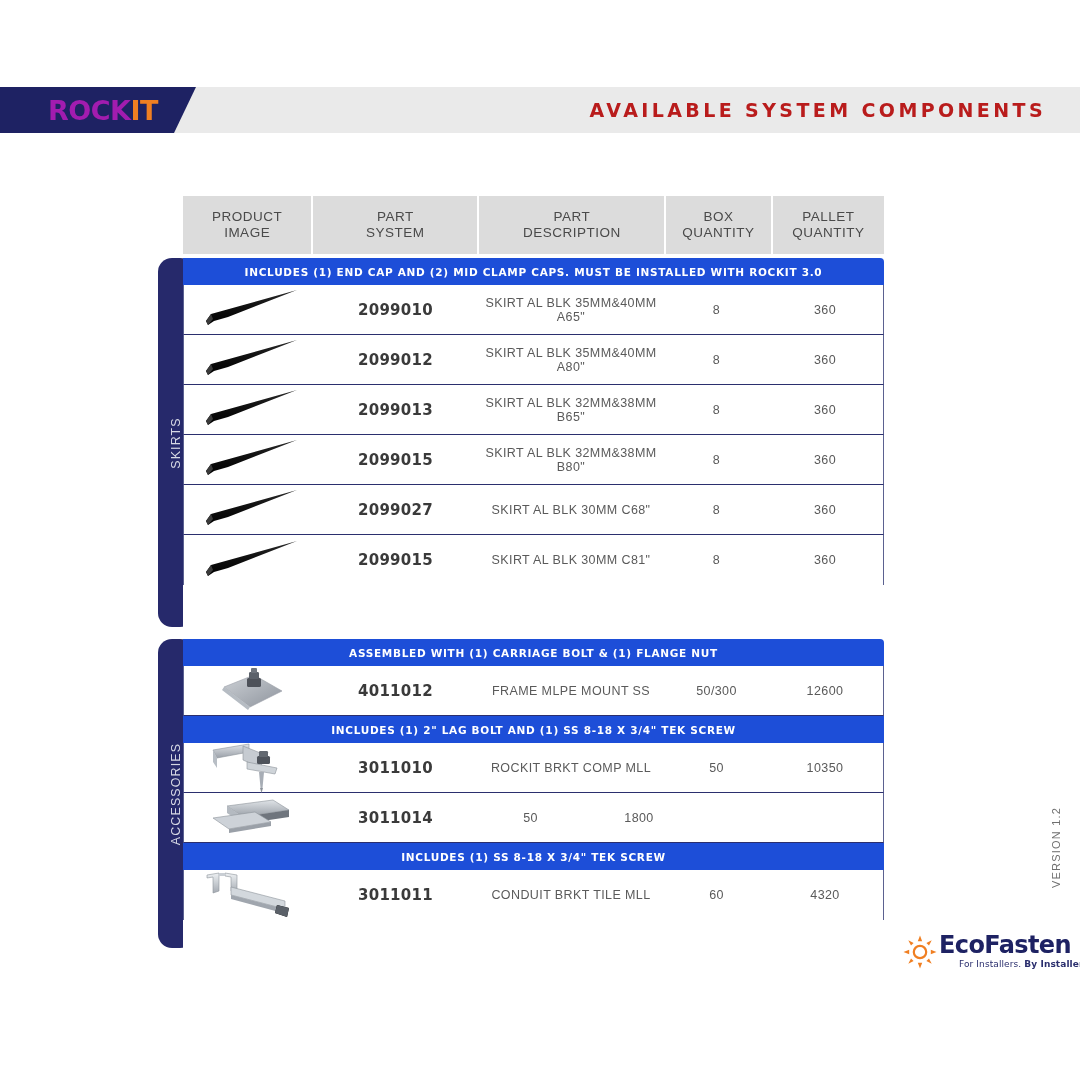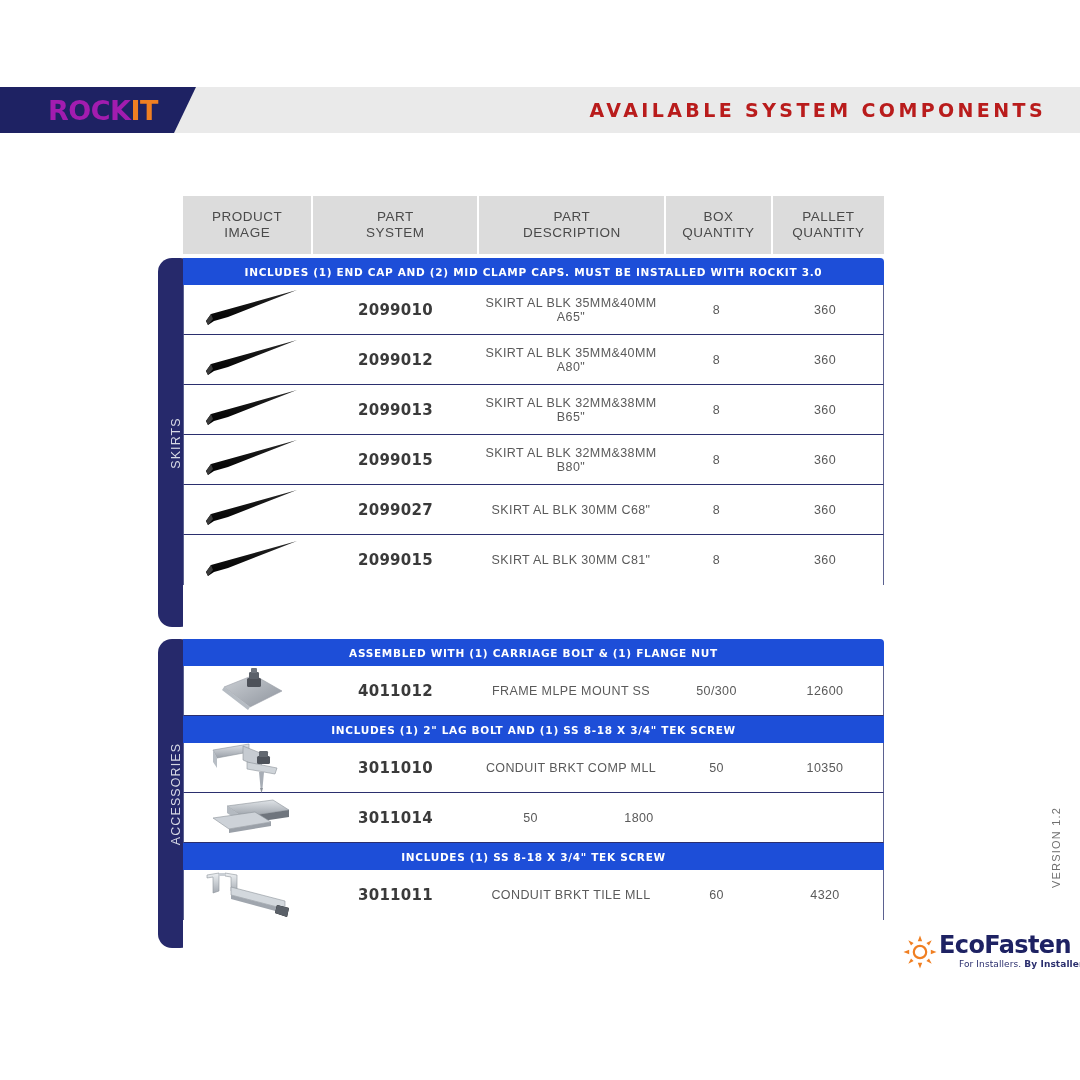--- a/index.html
+++ b/index.html
@@ -483,21 +483,21 @@
                     <path d="M40 8 L60 16 L58 30 L40 22 Z" fill="#c6cbd1" stroke="#8d939b" stroke-width="0.6"></path>
                     <path d="M44 24 L74 30 L72 36 L44 31 Z" fill="#cfd4d9" stroke="#8d939b" stroke-width="0.6"></path>
                     <rect x="54" y="18" width="13" height="8" rx="1.5" fill="#4e535b"></rect>
                     <rect x="56" y="13" width="9" height="6" rx="1.2" fill="#626870"></rect>
                     <path d="M56 34 L61 34 L59.5 50 L57.5 50 Z" fill="#a7adb5"></path>
                     <path d="M57 50 L60 50 L58.5 55 Z" fill="#8b9199"></path>
                   </svg></div>
               </div>
             </div>
             <div class="cell w-part cell-partnum">3011010</div>
-            <div class="cell w-desc cell-desc">CONDUIT BRKT COMP MLL</div>
+            <div class="cell w-desc cell-desc">ROCKIT BRKT COMP MLL</div>
             <div class="cell w-box cell-qty">50</div>
             <div class="cell w-pal cell-qty">10350</div>
           </div>
           <div class="prod-row">
             <div class="cell w-img">
               <div class="prod-img">
                 <div class="acc-shape"><svg viewBox="0 0 96 48" width="96" height="48">
                     <defs>
                       <linearGradient id="jb" x1="0" y1="0" x2="0" y2="1">
                         <stop offset="0" stop-color="#dfe3e7"></stop>

